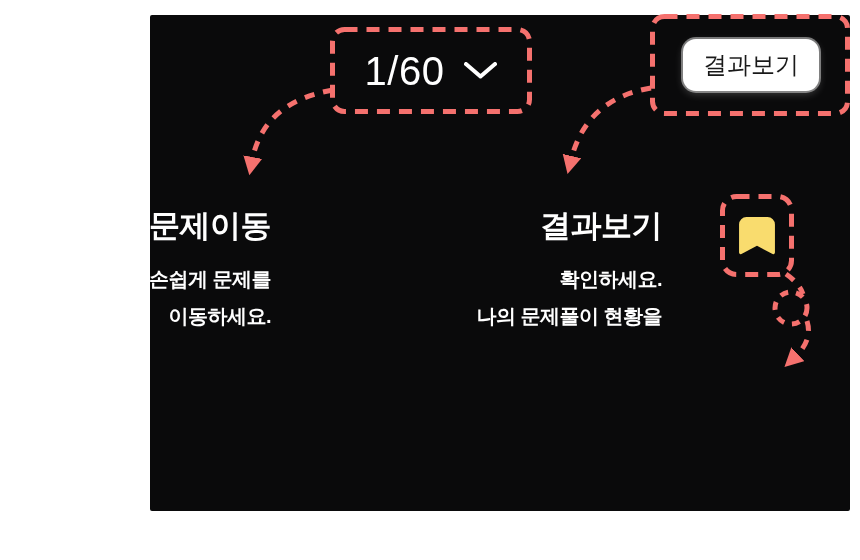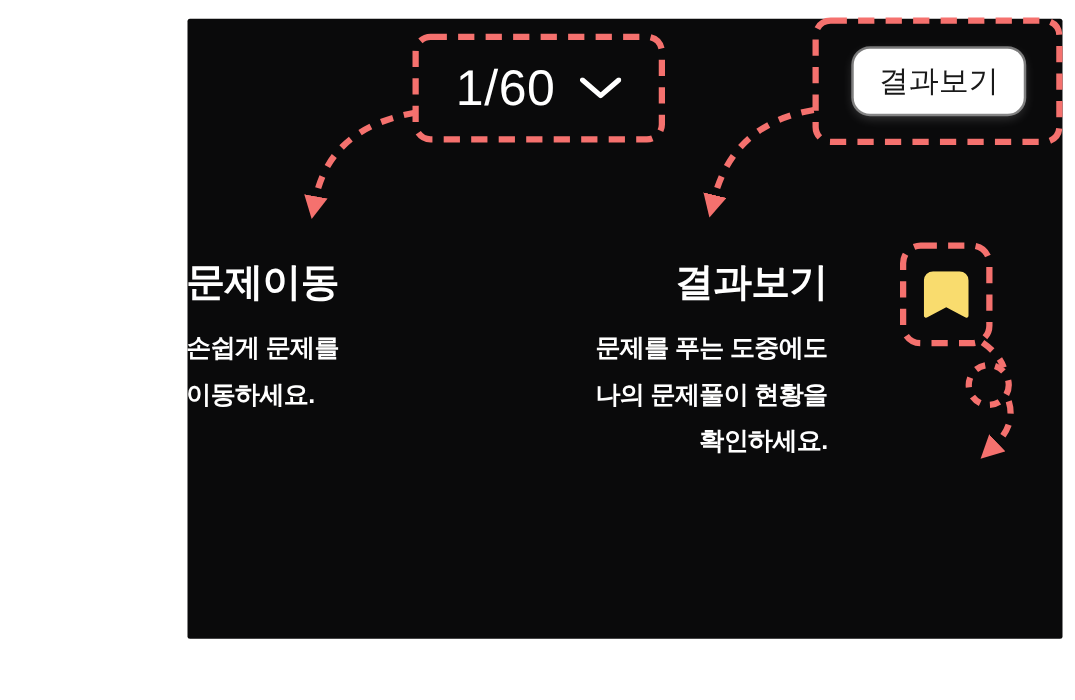--- a/index.html
+++ b/index.html
@@ -32,21 +32,21 @@
         cursor:pointer;}
 
   
   .bookmark-btn{position:absolute;left:722px;top:196px;width:70px;height:79px;
         display:flex;align-items:center;justify-content:center;cursor:pointer;}
 
   
   .tip{position:absolute;color:var(--text);}
   .tip h2{margin:0 0 17px 0;font-size:31px;line-height:36px;font-weight:700;letter-spacing:-.5px;}
   .tip p{margin:0;font-size:20px;line-height:37px;font-weight:700;letter-spacing:-.5px;white-space:nowrap;}
-  .tip-left{left:149px;top:208px;text-align:left;}
+  .tip-left{left:149px;top:208px;text-align:right;}
   .tip-results{right:198px;top:208px;text-align:right;}
   .tip-bookmark{right:45px;top:390px;text-align:right;}
 
   
   .annotations{position:absolute;left:0;top:0;width:860px;height:560px;pointer-events:none;}
   .dash-box{fill:none;stroke:var(--accent);stroke-width:5;stroke-dasharray:13 9;}
   .dash-arrow{fill:none;stroke:var(--accent);stroke-width:5;stroke-dasharray:10 9;}
   .dash-loop{fill:none;stroke:var(--accent);stroke-width:5;stroke-dasharray:8 8;}
 </style>
 </head>
@@ -72,23 +72,22 @@
   </div>
 
   <div class="tip tip-left">
     <h2>문제이동</h2>
     <p>손쉽게 문제를</p>
     <p>이동하세요.</p>
   </div>
 
   <div class="tip tip-results">
     <h2>결과보기</h2>
-    <p>문제를 푸는 도중에도</p>
+    <p>확인하세요.</p>
     <p>나의 문제풀이 현황을</p>
-    <p>확인하세요.</p>
   </div>
 
 
   <svg class="annotations" viewBox="0 0 860 560">
     <defs>
       <marker id="ah" markerWidth="5" markerHeight="5" refX="0.8" refY="1.9" orient="auto" markerUnits="strokeWidth">
         <path d="M0 0 L3.7 1.9 L0 3.8 Z" fill="#f5716e"></path>
       </marker>
     </defs>
 

